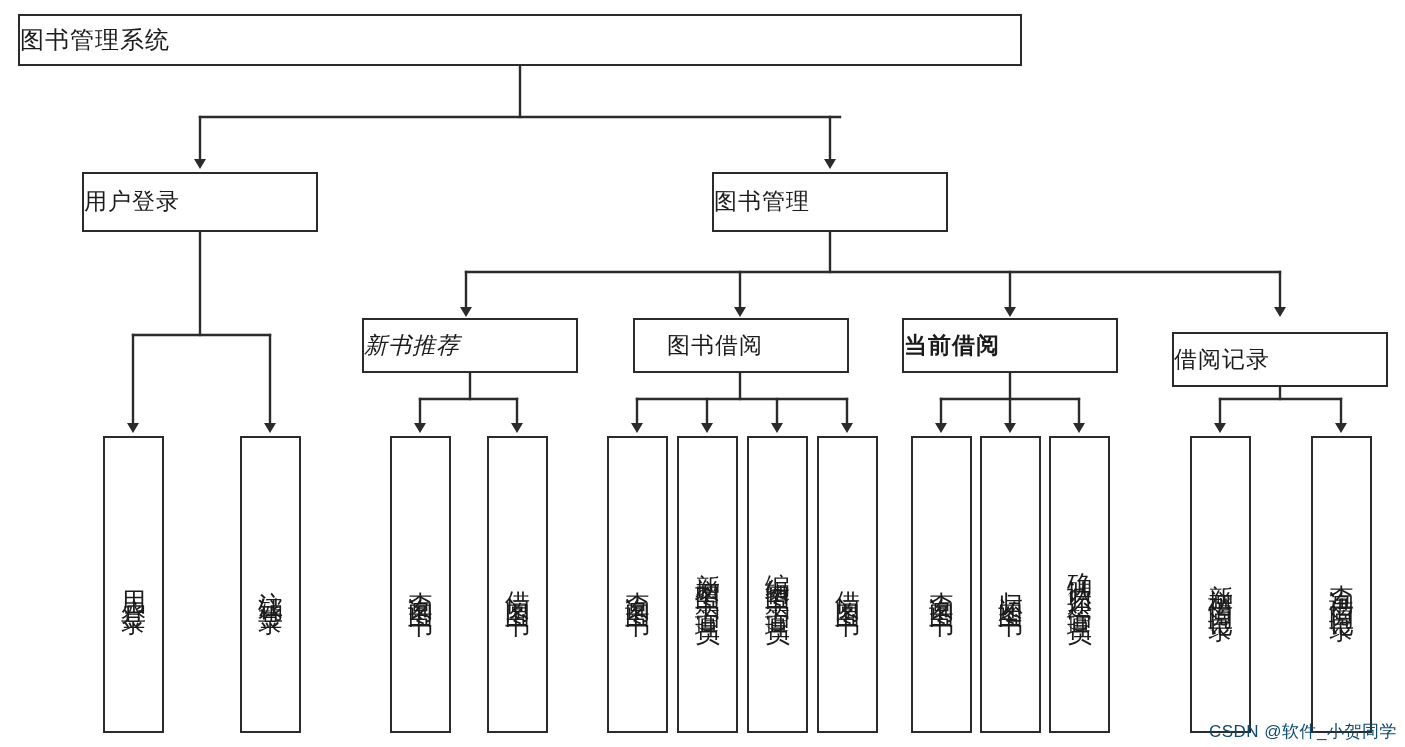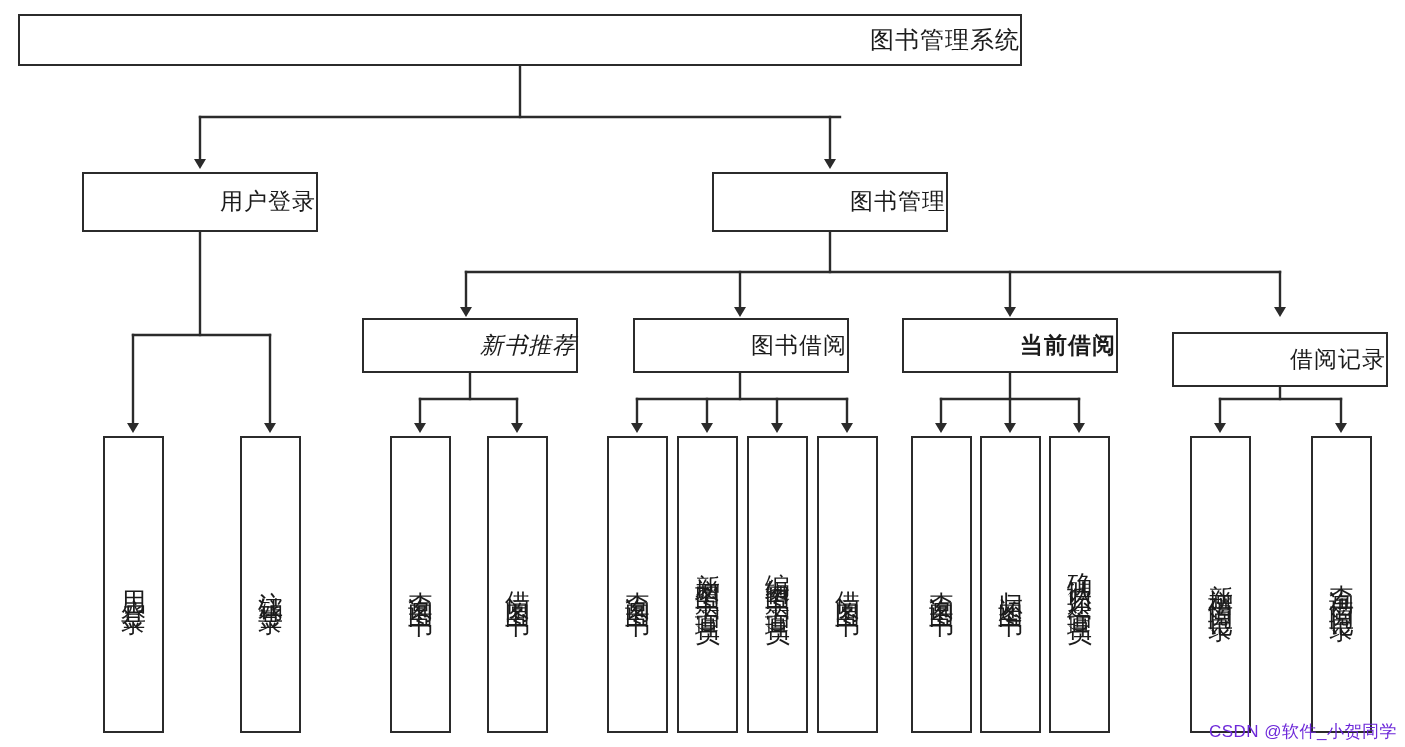--- a/index.html
+++ b/index.html
@@ -26,21 +26,21 @@
     height: 747px;
     pointer-events: none;
   }
   .node {
     position: absolute;
     box-sizing: border-box;
     border: 2px solid #2b2b2b;
     background: #ffffff;
     display: flex;
     align-items: center;
-    justify-content: flex-end;
+    justify-content: flex-start;
     color: #1b1b1b;
   }
   .node .label {
     display: block;
     text-align: center;
     line-height: 1.18;
     white-space: nowrap;
   }
   
   .node.horiz .label {
@@ -64,21 +64,21 @@
     letter-spacing: 7px;
     white-space: nowrap;
     height: auto;
     max-height: 100%;
   }
   .watermark {
     position: absolute;
     right: 8px;
     bottom: 4px;
     font-size: 17px;
-    color: #6d28d9;
+    color: #0c4a6e;
     letter-spacing: 0.5px;
     white-space: nowrap;
     user-select: none;
   }
 </style>
 </head>
 <body>
 
 <div id="canvas">
 
@@ -132,21 +132,21 @@
     </g>
   </svg>
 
   <div class="node horiz root" style="left:18px; top:14px; width:1004px; height:52px;">
     <span class="label">图书管理系统</span>
   </div>
 
   <div class="node horiz" style="left:82px; top:172px; width:236px; height:60px;">
     <span class="label">用户登录</span>
   </div>
-  <div class="node horiz" style="left:712px; top:172px; width:236px; height:60px;padding-left:8px;">
+  <div class="node horiz" style="left:712px; top:172px; width:236px; height:60px;">
     <span class="label">图书管理</span>
   </div>
 
   <div class="node horiz" style="left:362px; top:318px; width:216px; height:55px;font-style:italic;">
     <span class="label">新书推荐</span>
   </div>
   <div class="node horiz" style="left:633px; top:318px; width:216px; height:55px;padding-left:32px;">
     <span class="label">图书借阅</span>
   </div>
   <div class="node horiz" style="left:902px; top:318px; width:216px; height:55px;font-weight:bold;">

